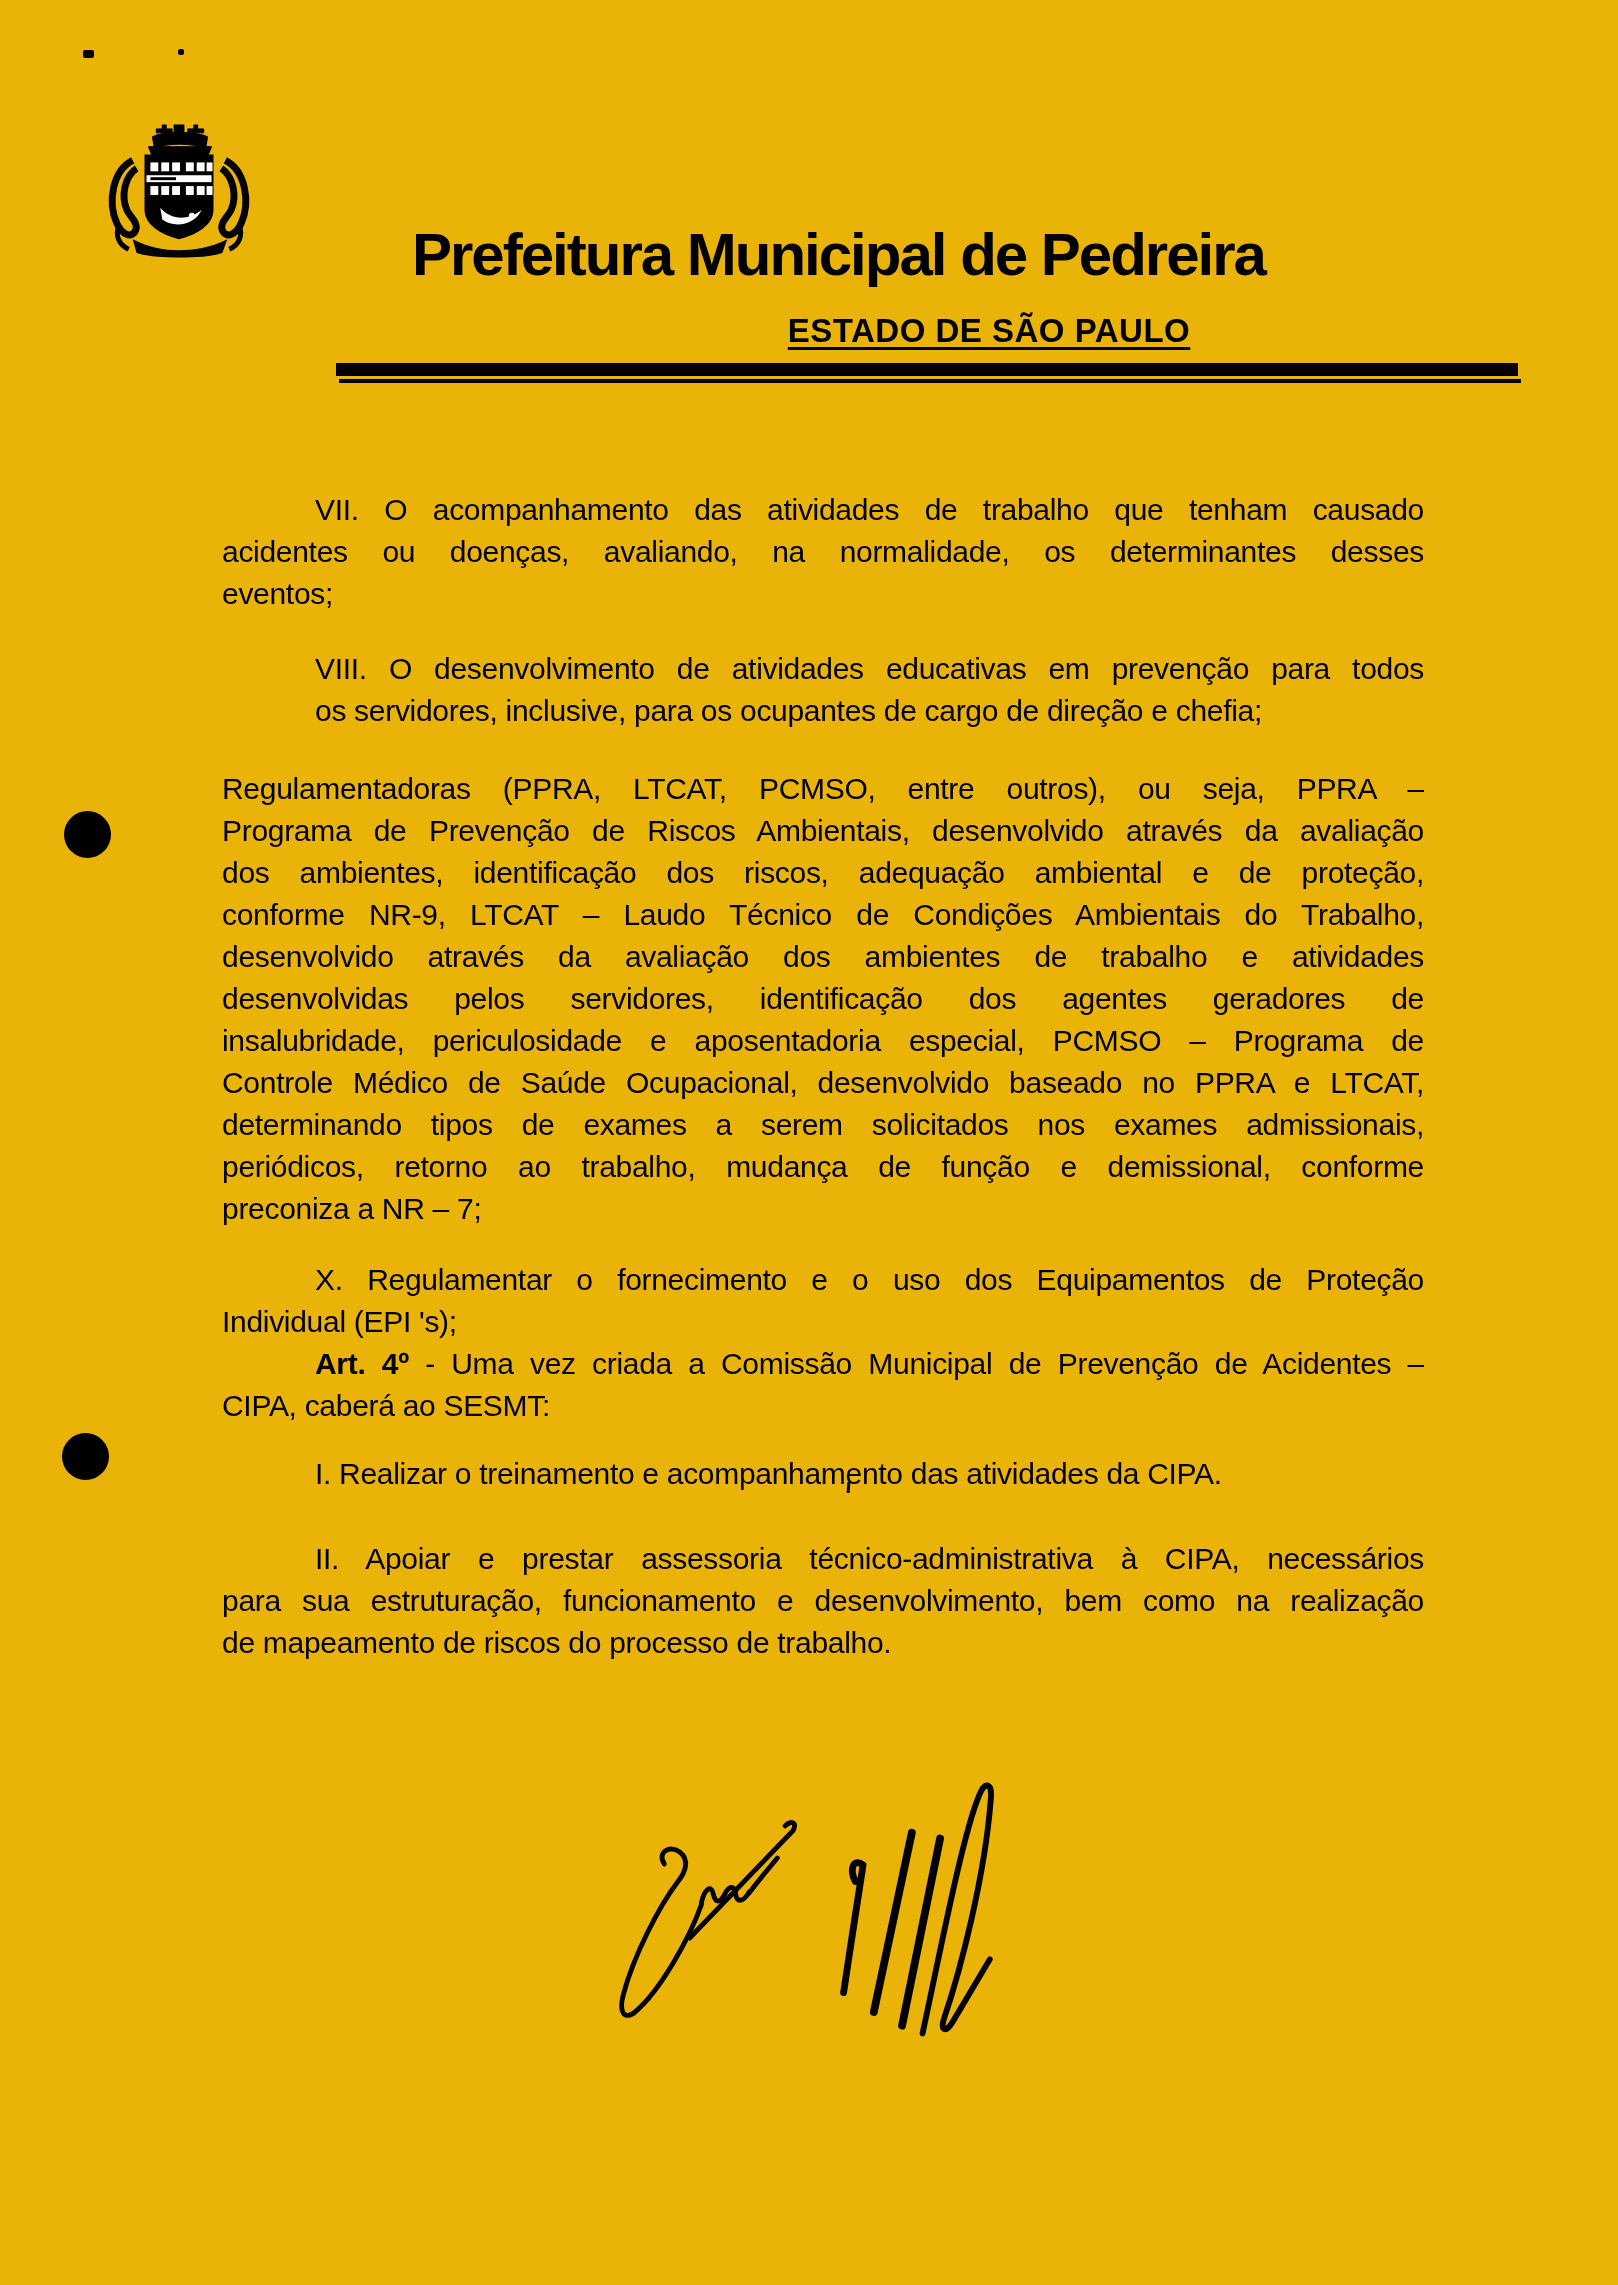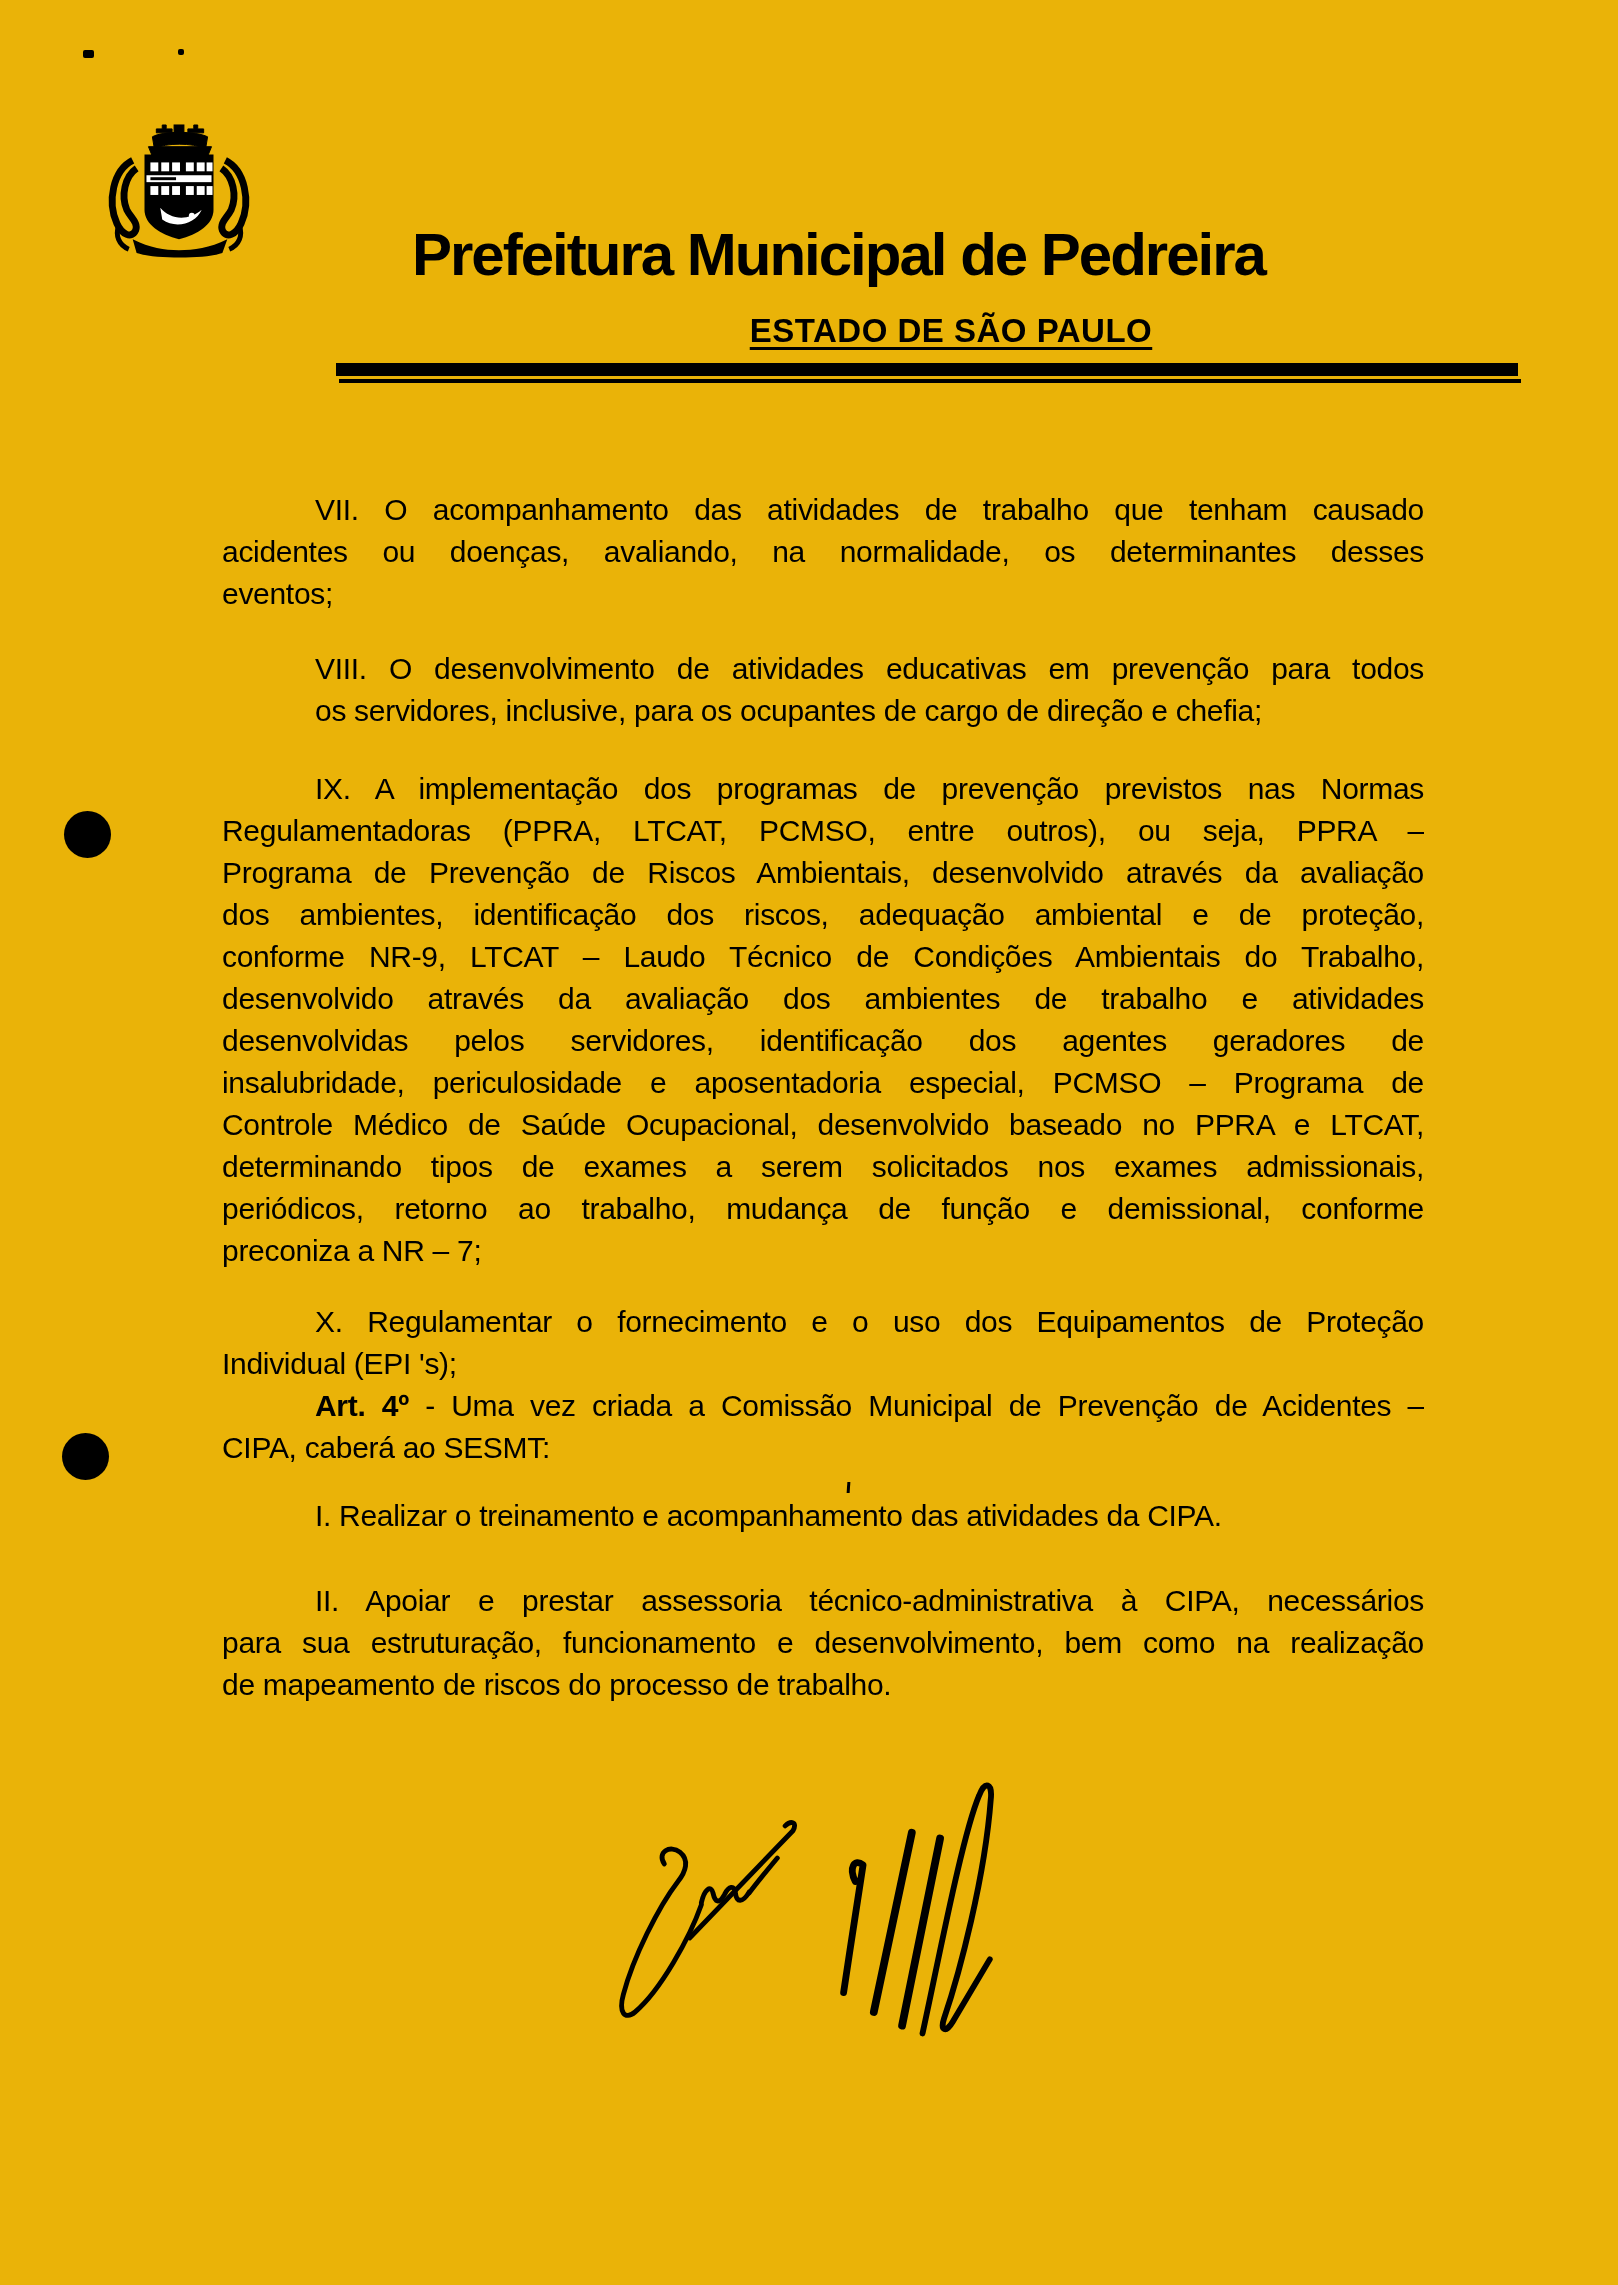--- a/index.html
+++ b/index.html
@@ -47,21 +47,21 @@
     position: absolute;
     left: 412px; top: 220px;
     margin: 0;
     font-size: 60px;
     font-weight: bold;
     letter-spacing: -2px;
     white-space: nowrap;
   }
   .subtitle {
     position: absolute;
-    left: 678px; top: 312px;
+    left: 716px; top: 312px;
     width: 546px;
     margin: 0;
     font-size: 33px;
     font-weight: bold;
     letter-spacing: 0.5px;
     text-align: center;
     white-space: nowrap;
   }
   .subtitle span {
     text-decoration: underline;
@@ -184,21 +184,20 @@
       <div class="para first-line-indent para-0">
         <div class="line first">VII. O acompanhamento das atividades de trabalho que tenham causado</div>
         <div class="line">acidentes ou doenças, avaliando, na normalidade, os determinantes desses</div>
         <div class="line last">eventos;</div>
       </div>
       <div class="para block-indent para-1">
         <div class="line first">VIII. O desenvolvimento de atividades educativas em prevenção para todos</div>
         <div class="line last">os servidores, inclusive, para os ocupantes de cargo de direção e chefia;</div>
       </div>
       <div class="para first-line-indent para-2">
-        <div class="line first">IX. A implementação dos programas de prevenção previstos nas Normas</div>
         <div class="line">Regulamentadoras (PPRA, LTCAT, PCMSO, entre outros), ou seja, PPRA –</div>
         <div class="line">Programa de Prevenção de Riscos Ambientais, desenvolvido através da avaliação</div>
         <div class="line">dos ambientes, identificação dos riscos, adequação ambiental e de proteção,</div>
         <div class="line">conforme NR-9, LTCAT – Laudo Técnico de Condições Ambientais do Trabalho,</div>
         <div class="line">desenvolvido através da avaliação dos ambientes de trabalho e atividades</div>
         <div class="line">desenvolvidas pelos servidores, identificação dos agentes geradores de</div>
         <div class="line">insalubridade, periculosidade e aposentadoria especial, PCMSO – Programa de</div>
         <div class="line">Controle Médico de Saúde Ocupacional, desenvolvido baseado no PPRA e LTCAT,</div>
         <div class="line">determinando tipos de exames a serem solicitados nos exames admissionais,</div>
         <div class="line">periódicos, retorno ao trabalho, mudança de função e demissional, conforme</div>

